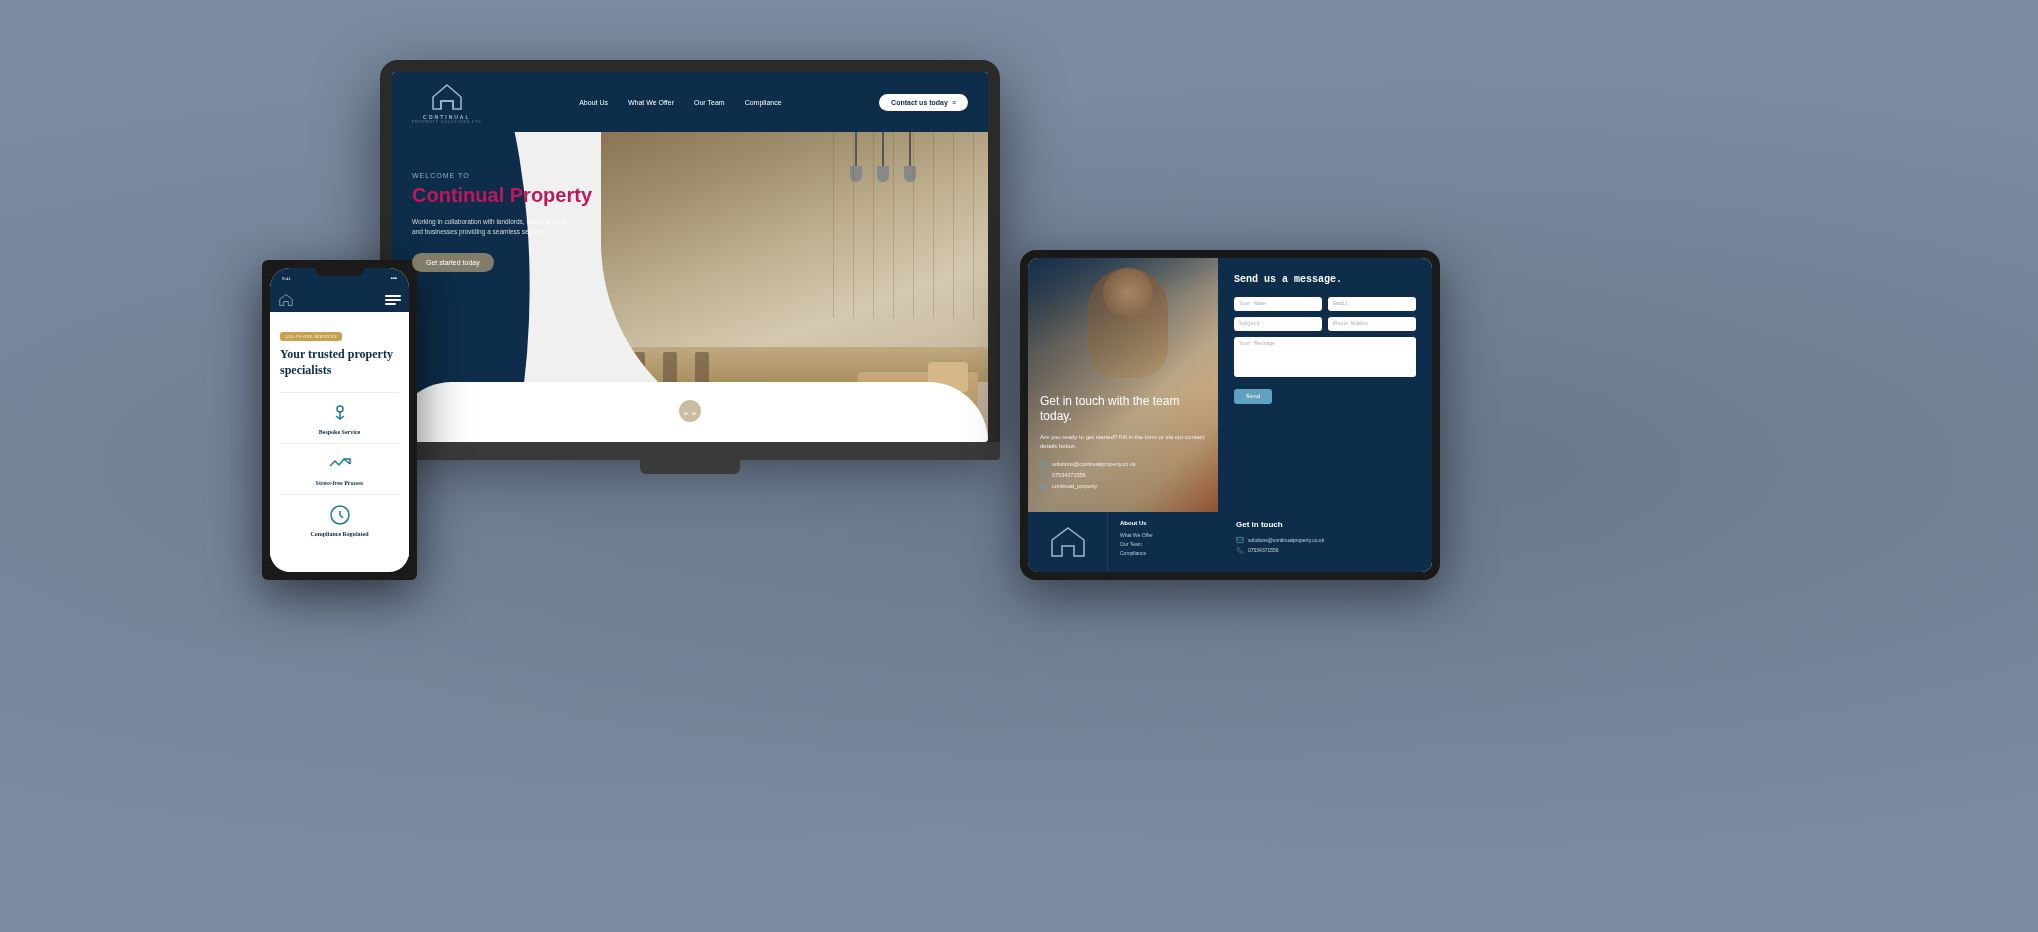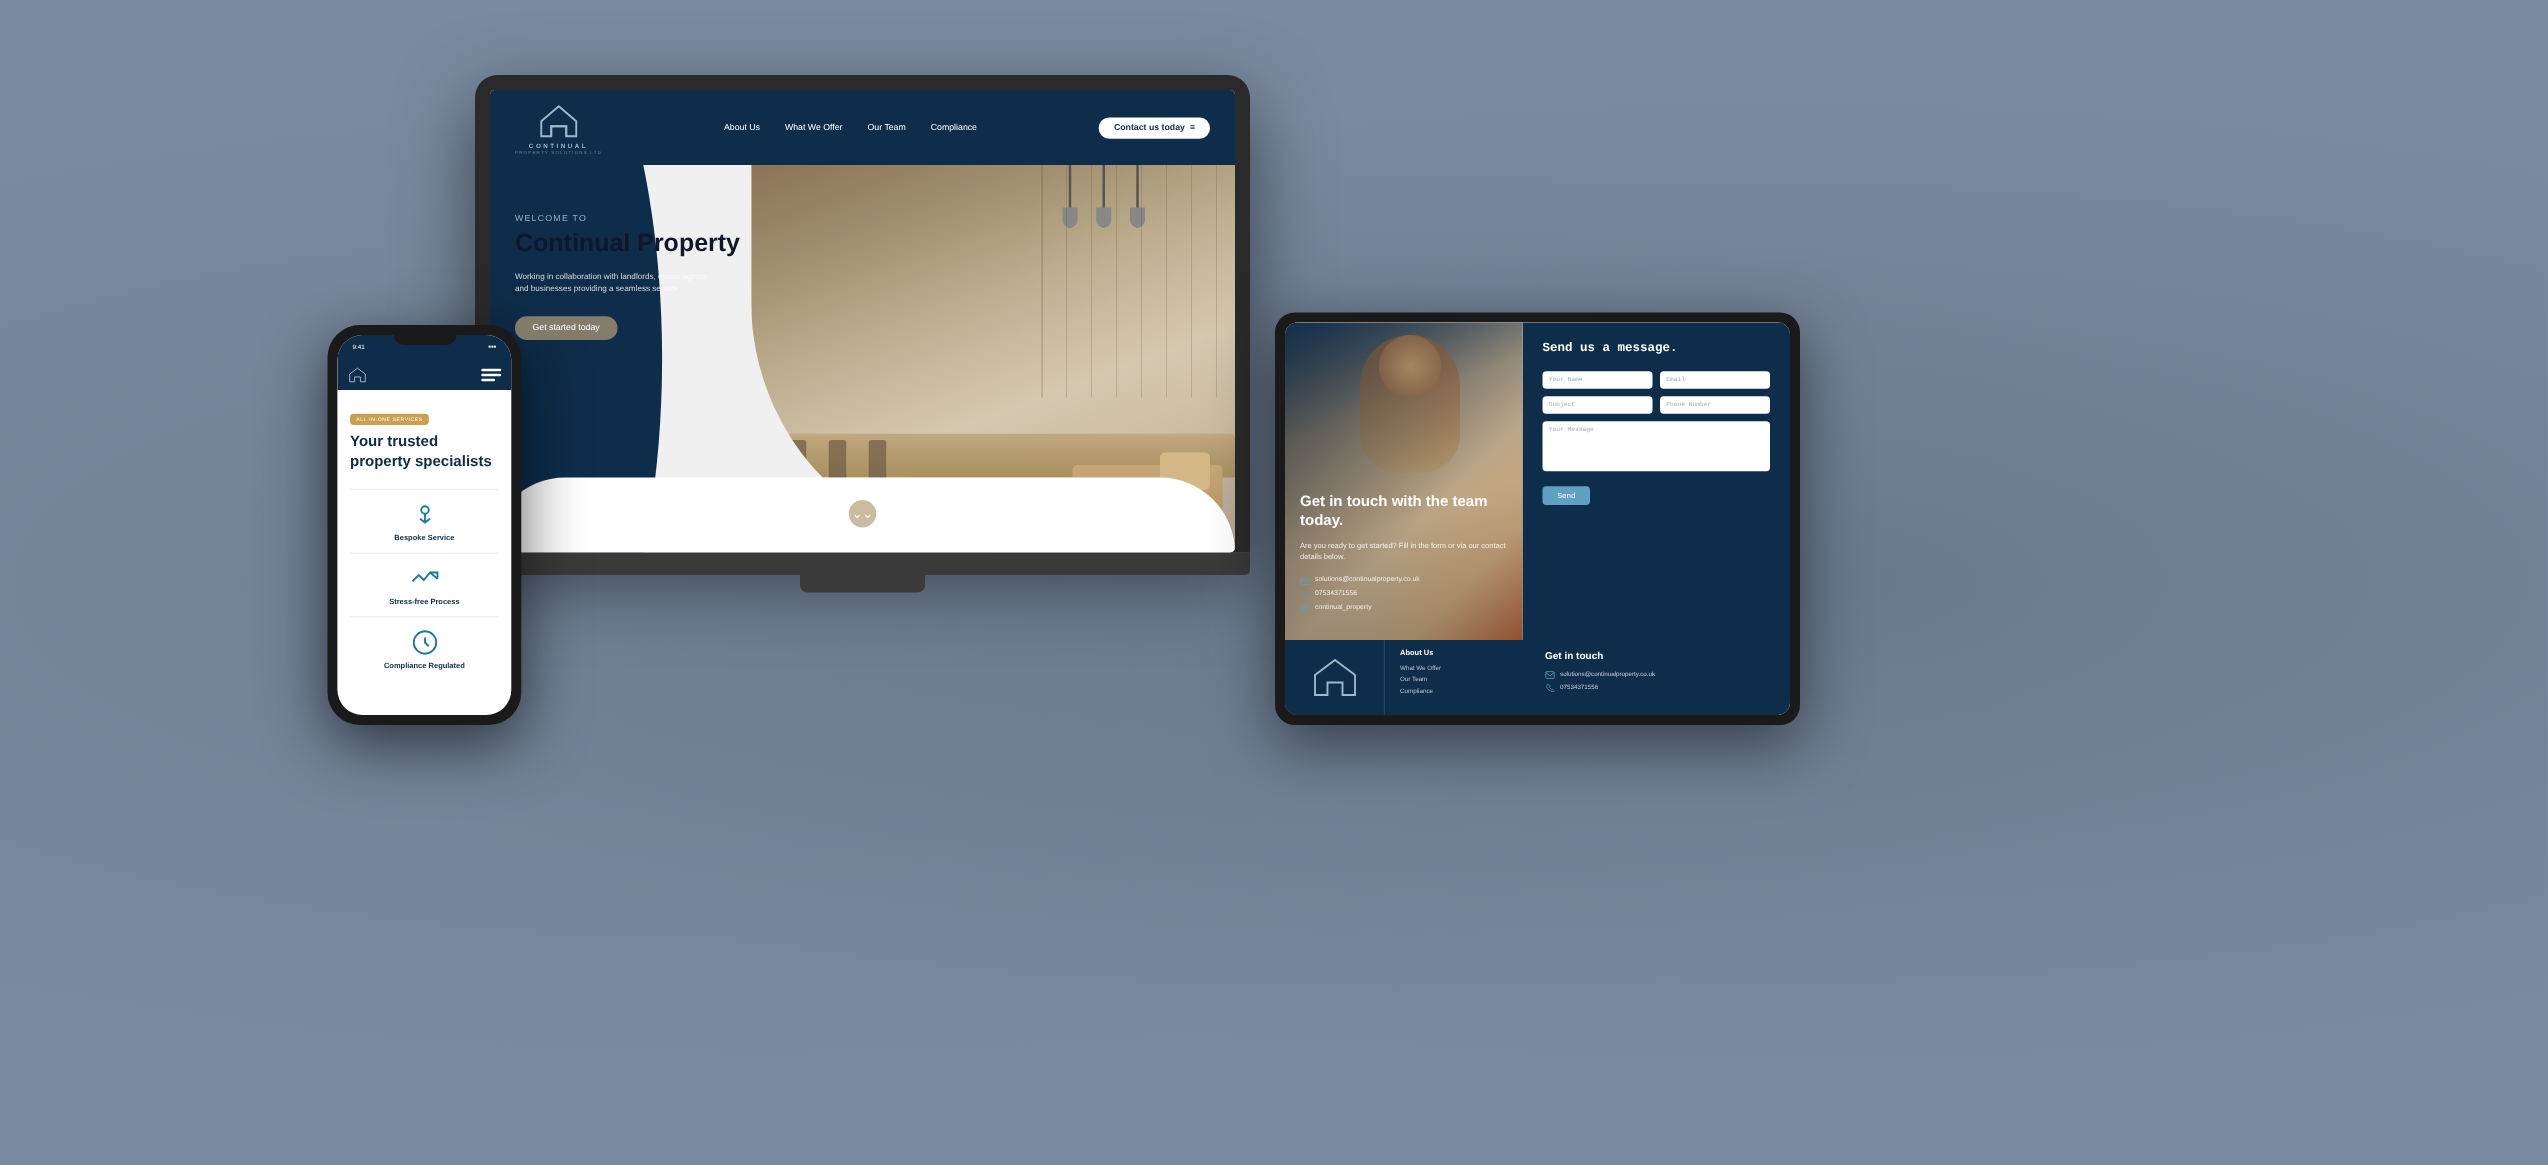--- a/index.html
+++ b/index.html
@@ -193,21 +193,21 @@
     }
 
     .welcome-to {
       color: #90b0c8;
       font-size: 7px;
       letter-spacing: 1px;
       margin-bottom: 4px;
     }
 
     .hero-title {
-      color: #0f172a;
+      color: #be185d;
       font-size: 20px;
       font-weight: bold;
       line-height: 1.2;
       margin-bottom: 10px;
     }
 
     .hero-desc {
       color: rgba(255,255,255,0.8);
       font-size: 6.5px;
       line-height: 1.5;
@@ -256,25 +256,26 @@
     .mobile-container {
       position: absolute;
       left: 262px;
       top: 260px;
       width: 155px;
       height: 320px;
     }
 
     .mobile-outer {
       background: #1a1a1a;
-      border-radius: 26px;
+      border-radius: 6px;
       padding: 8px;
       box-shadow: 0 15px 50px rgba(0,0,0,0.6);
       height: 100%;
       position: relative;
+      font-family: Liberation Serif, serif;
     }
 
     .mobile-notch {
       width: 50px;
       height: 8px;
       background: #1a1a1a;
       border-radius: 0 0 8px 8px;
       position: absolute;
       top: 8px;
       left: 50%;
@@ -441,21 +442,21 @@
     .tablet-contact-text {
       position: absolute;
       bottom: 20px;
       left: 12px;
       right: 12px;
       color: white;
     }
 
     .tablet-contact-title {
       font-size: 12px;
-      font-weight: bold;
+      font-weight: normal;
       line-height: 1.3;
       margin-bottom: 8px;
       margin-top: 36px;
     }
 
     .tablet-contact-desc {
       font-size: 6px;
       color: rgba(255,255,255,0.85);
       line-height: 1.5;
       margin-bottom: 8px;

